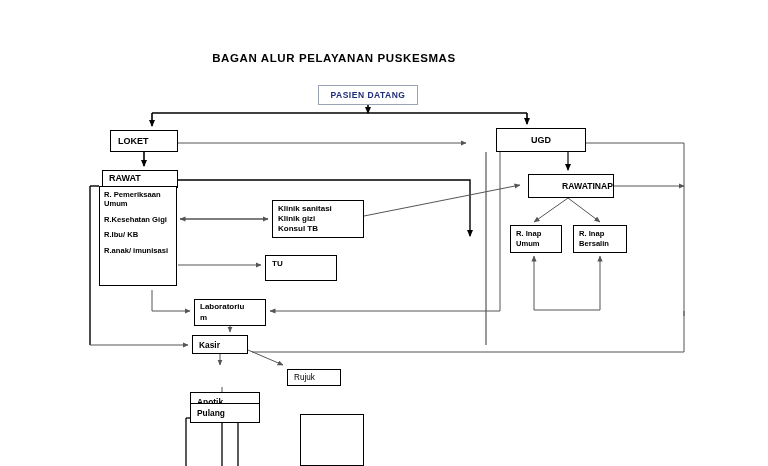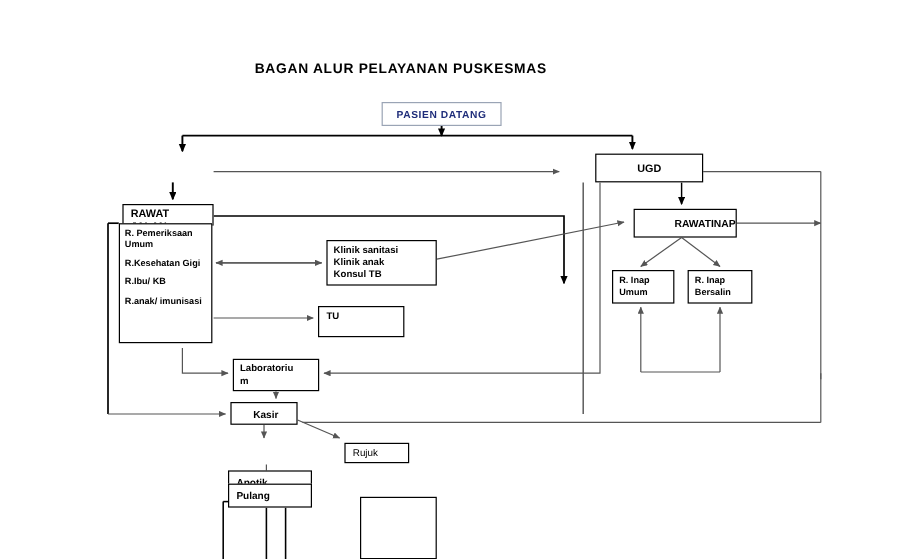--- a/index.html
+++ b/index.html
@@ -58,21 +58,21 @@
   .b-inapbersalin{
     left:573px;top:225px;width:54px;height:28px;border:1.2px solid #000;
     font-size:7.6px;font-weight:bold;padding-left:5px;padding-top:3px;line-height:10px;
   }
   .b-lab{
     left:194px;top:299px;width:72px;height:27px;border:1.3px solid #000;
     font-size:8px;font-weight:bold;padding-left:5px;padding-top:2px;line-height:10.5px;
   }
   .b-kasir{
     left:192px;top:335px;width:56px;height:19px;border:1.3px solid #000;
-    font-size:8.4px;font-weight:bold;padding-left:18px;line-height:18px;
+    font-size:8.4px;font-weight:bold;padding-left:6px;line-height:18px;
   }
   .b-rujuk{
     left:287px;top:369px;width:54px;height:17px;border:1.3px solid #000;
     font-size:8.2px;font-weight:normal;padding-left:6px;line-height:16px;
   }
   .b-apotik{
     left:190px;top:368px;width:70px;height:19px;border:1.3px solid #000;
     font-size:8.4px;font-weight:bold;padding-left:6px;line-height:18px;margin-top:24px;
   }
   .b-pulang{
@@ -141,38 +141,39 @@
     <g stroke="#000" fill="none" stroke-width="1.3">
       <path d="M222,423 L222,466"></path>
       <path d="M238,423 L238,466"></path>
       <path d="M186,418 L186,466"></path>
       <path d="M186,418 L190,418"></path>
     </g>
   </svg>
 
   <div class="box b-pasien">PASIEN DATANG</div>
 
+  <div class="box b-loket">LOKET</div>
 
   <div class="box b-ugd">UGD</div>
 
   <div class="box b-rawatjalan">
     <span class="txt">RAWAT</span>
     <span class="txt l2">JALAN</span>
   </div>
 
   <div class="box b-list">
     <div class="li">R. Pemeriksaan Umum</div>
     <div class="li">R.Kesehatan Gigi</div>
     <div class="li">R.Ibu/ KB</div>
     <div class="li">R.anak/ imunisasi</div>
   </div>
 
   <div class="box b-klinik">
     <span class="txt">Klinik sanitasi</span>
-    <span class="txt">Klinik anak</span>
+    <span class="txt">Klinik gizi</span>
     <span class="txt">Konsul TB</span>
   </div>
 
   <div class="box b-tu">TU</div>
 
   <div class="box b-rawatinap">RAWATINAP</div>
 
   <div class="box b-inapumum">
     <span class="txt">R. Inap</span>
     <span class="txt">Umum</span>

